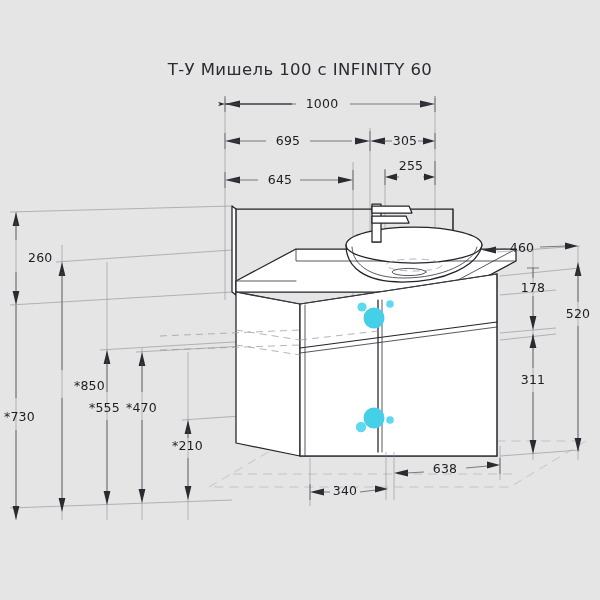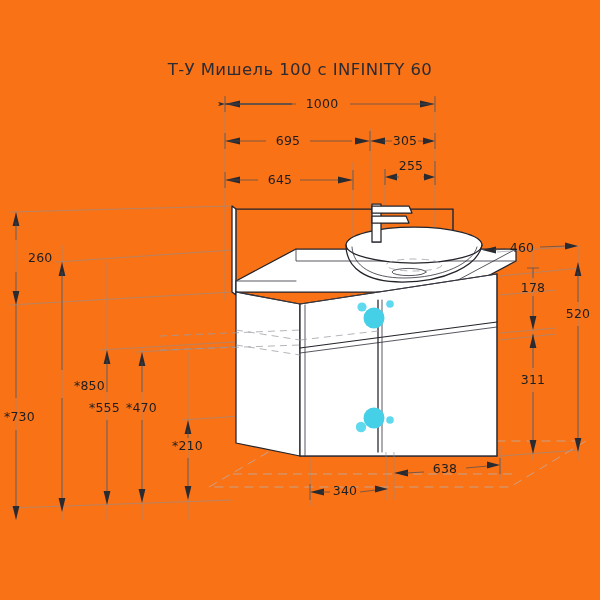--- a/index.html
+++ b/index.html
@@ -10,21 +10,21 @@
   body {
     width: 600px;
     height: 600px;
     font-family: "DejaVu Sans", sans-serif;
     overflow: hidden;
   }
   #drawing-root {
     position: relative;
     width: 600px;
     height: 600px;
-    background: #f97316;
+    background: #e5e5e5;
   }
   svg.sheet {
     position: absolute;
     top: 0;
     left: 0;
     width: 600px;
     height: 600px;
     display: block;
   }
   .title-text {

